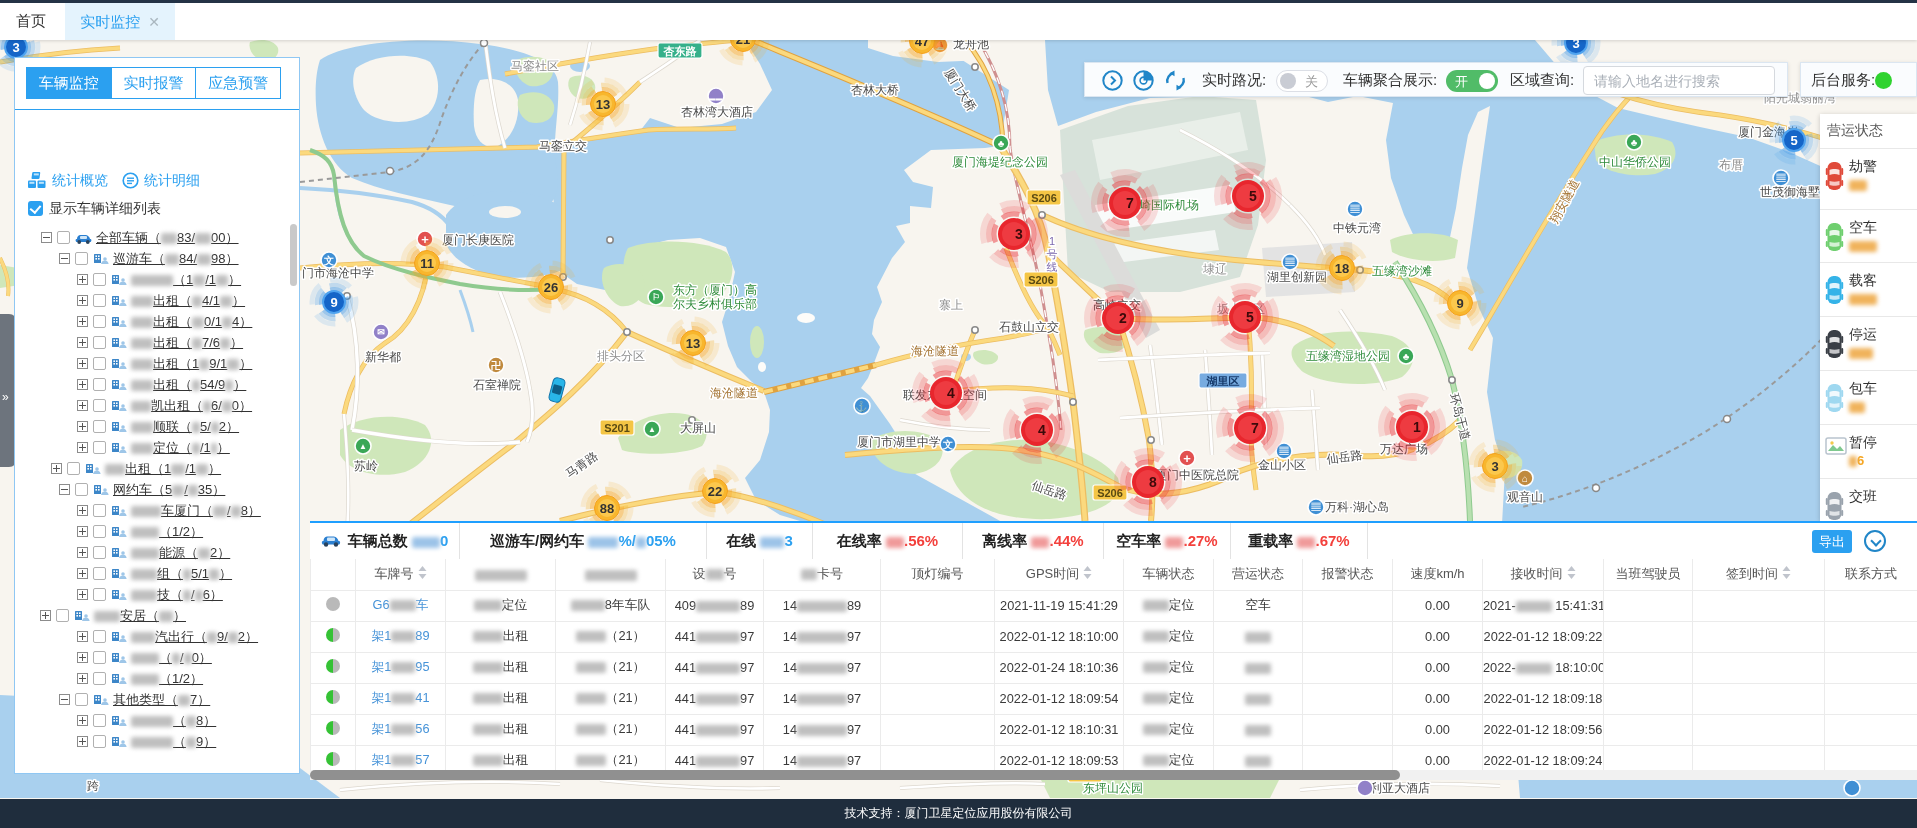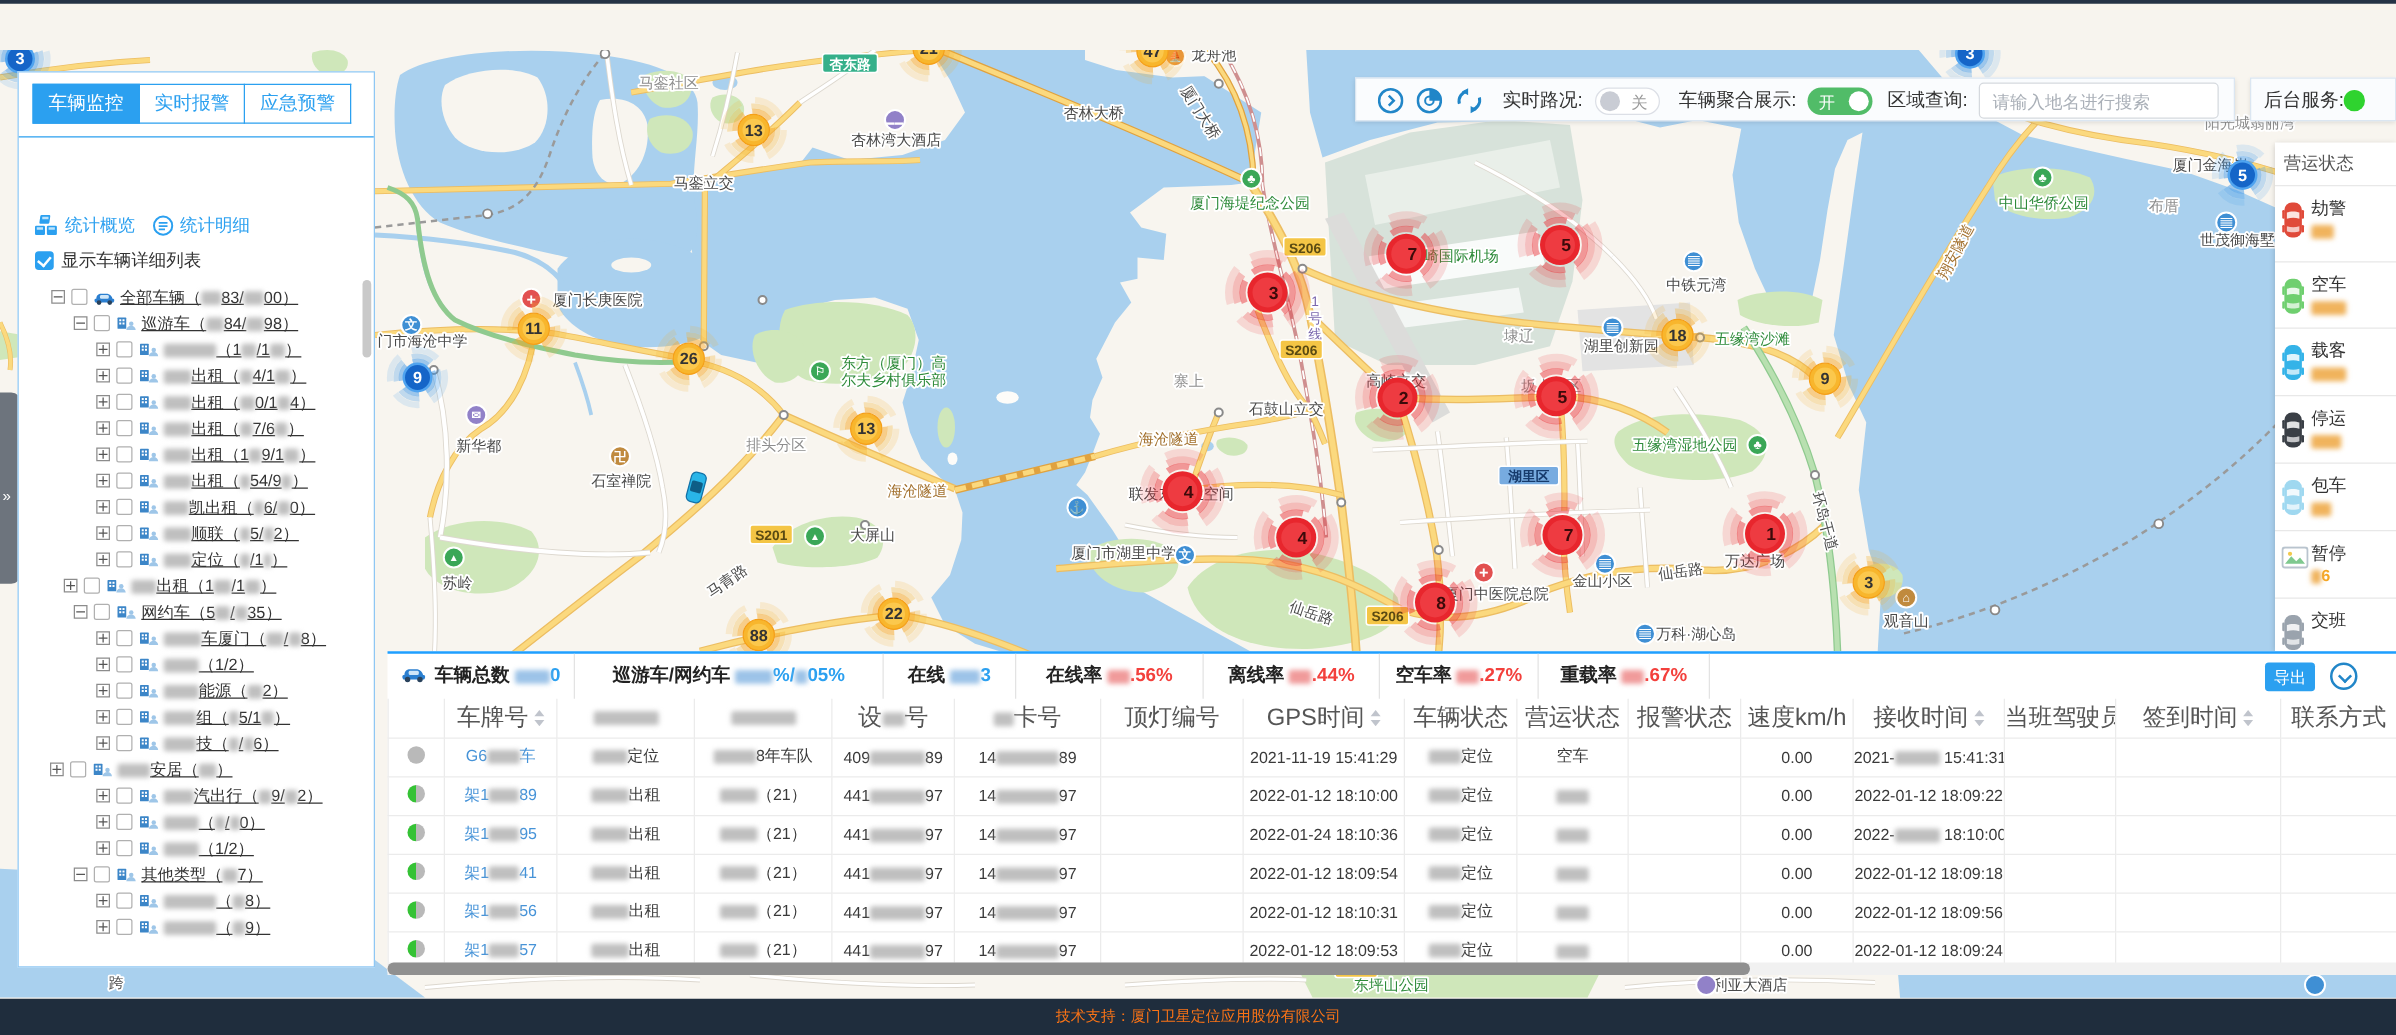--- a/index.html
+++ b/index.html
@@ -12,21 +12,21 @@
 .blur.b-red { background:#f09a9a; }
 
 
 #topstrip { position:absolute; left:0; top:0; width:100%; height:3px; background:#243346; z-index:60; }
 #tabbar { position:absolute; left:0; top:3px; width:100%; height:37px; background:#fff; z-index:59; box-shadow:0 1px 3px rgba(0,0,0,.15); }
 #tabbar .tab-home { position:absolute; left:16px; top:9px; font-size:15px; color:#333; }
 #tabbar .tab-act { position:absolute; left:65px; top:0; width:110px; height:37px; background:#e4f3fd; text-align:center; line-height:37px; font-size:15px; color:#2ba0f0; }
 #tabbar .tab-act .x { color:#a9b6bf; margin-left:8px; font-size:14px; }
 
 
-#footer { position:absolute; left:0; top:799px; width:100%; height:29px; background:#1f2d3d; z-index:70; text-align:center; line-height:29px; color:#f97316; font-size:12px; }
+#footer { position:absolute; left:0; top:799px; width:100%; height:29px; background:#1f2d3d; z-index:70; text-align:center; line-height:29px; color:#ffffff; font-size:12px; }
 
 
 #map { position:absolute; left:0; top:40px; width:1917px; height:759px; z-index:1; }
 
 
 #lefttab { position:absolute; left:0; top:314px; width:17px; height:153px; background:rgba(78,88,100,.82); border-radius:0 8px 8px 0; z-index:20; color:#fff; }
 #lefttab span { position:absolute; left:2px; top:76px; font-size:12px; letter-spacing:-3px; }
 
 
 #lpanel { position:absolute; left:14px; top:57px; width:286px; height:717px; background:#fff; border:1px solid #8fc7f3; z-index:30; }
@@ -78,21 +78,21 @@
 .ritem .rl { position:absolute; left:29px; top:9px; font-size:14px; color:#333; }
 .ritem .rn { position:absolute; left:29px; top:28px; font-size:13px; color:#f5a623; font-weight:bold; }
 
 
 #bpanel { position:absolute; left:310px; top:521px; width:1607px; height:257px; background:#fff; border-top:2px solid #1e9fff; z-index:40; }
 #bstats { position:absolute; left:0; top:0; width:100%; height:36px; font-size:15px; color:#222; }
 #bstats .seg { position:absolute; top:0; height:36px; line-height:36px; border-right:1px solid #e3e3e3; white-space:nowrap; overflow:hidden; }
 #bstats .blue { color:#2ba0f0; font-weight:bold; }
 #bstats .red { color:#f3403c; font-weight:bold; }
 #btable { position:absolute; left:0; top:36px; width:1607px; border-collapse:collapse; table-layout:fixed; font-size:12.8px; color:#3a3a3a; }
-#btable th { font-weight:normal; color:#555; font-size:19px; height:31px; border:1px solid #ebebeb; border-top:none; white-space:nowrap; overflow:hidden; }
+#btable th { font-weight:normal; color:#555; font-size:13px; height:31px; border:1px solid #ebebeb; border-top:none; white-space:nowrap; overflow:hidden; }
 #btable td { height:31px; border:1px solid #ebebeb; text-align:center; white-space:nowrap; overflow:hidden; }
 #btable .plate { color:#4693d8; }
 .dot-g { display:inline-block; width:14px; height:14px; border-radius:50%; background:#b9b9b9; }
 .dot-h { display:inline-block; width:14px; height:14px; border-radius:50%; background:linear-gradient(90deg,#35c235 50%,#b9b9b9 50%); }
 .sorter { display:inline-block; vertical-align:-1px; margin-left:4px; }
 #hscroll { position:absolute; left:0; top:247px; width:1607px; height:10px; background:#f1f1f1; }
 #hscroll .thumb { position:absolute; left:0; top:0; width:1090px; height:10px; background:#909090; border-radius:5px; }
 #exportbtn { position:absolute; left:1812px; top:530px; width:40px; height:23px; background:#2ba0f0; color:#fff; font-size:13px; text-align:center; line-height:23px; border-radius:3px; z-index:45; }
 #collbtn { position:absolute; left:1864px; top:530px; z-index:45; }
 #collbtn .circbtn:after { top:5px; transform:rotate(-135deg); }
@@ -466,20 +466,24 @@
 <text x="16" y="51.5" font-size="13" fill="#fff" text-anchor="middle" font-weight="bold">3</text>
 <use href="#mb" x="334" y="302"></use>
 <text x="334" y="306.5" font-size="13" fill="#fff" text-anchor="middle" font-weight="bold">9</text>
 <use href="#mb" x="1794" y="140"></use>
 <text x="1794" y="144.5" font-size="13" fill="#fff" text-anchor="middle" font-weight="bold">5</text>
 <use href="#mb" x="1576" y="43"></use>
 <text x="1576" y="47.5" font-size="13" fill="#fff" text-anchor="middle" font-weight="bold">3</text>
 </svg>
 </div>
   <div id="topstrip"></div>
+  <div id="tabbar">
+    <span class="tab-home">首页</span>
+    <div class="tab-act">实时监控<span class="x">✕</span></div>
+  </div>
   <div id="lefttab">
       <span>»</span>
     </div>
   <div id="lpanel">
       <div id="lp-tabs">
         <div class="grp">
           <div class="on">车辆监控</div>
           <div>实时报警</div>
           <div>应急预警</div>
         </div>

